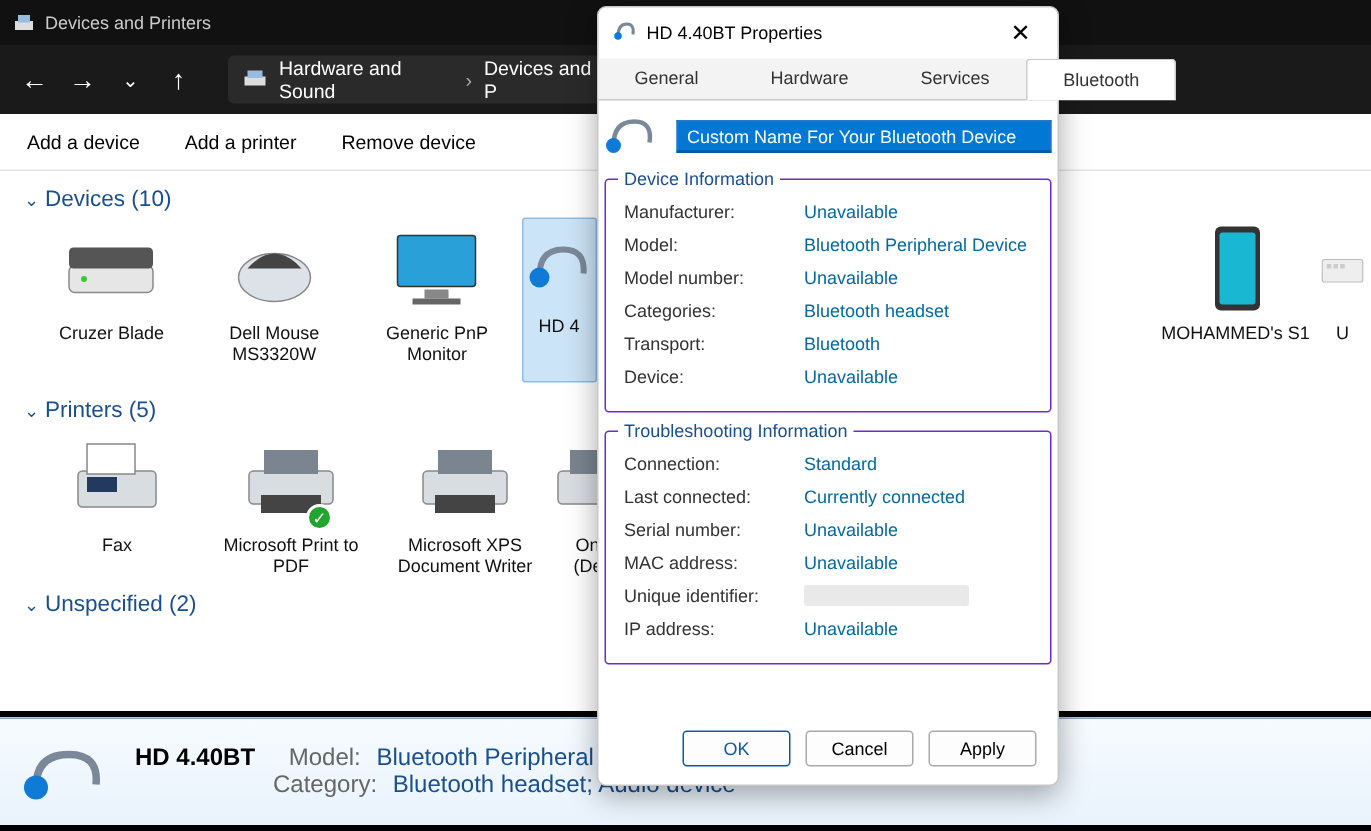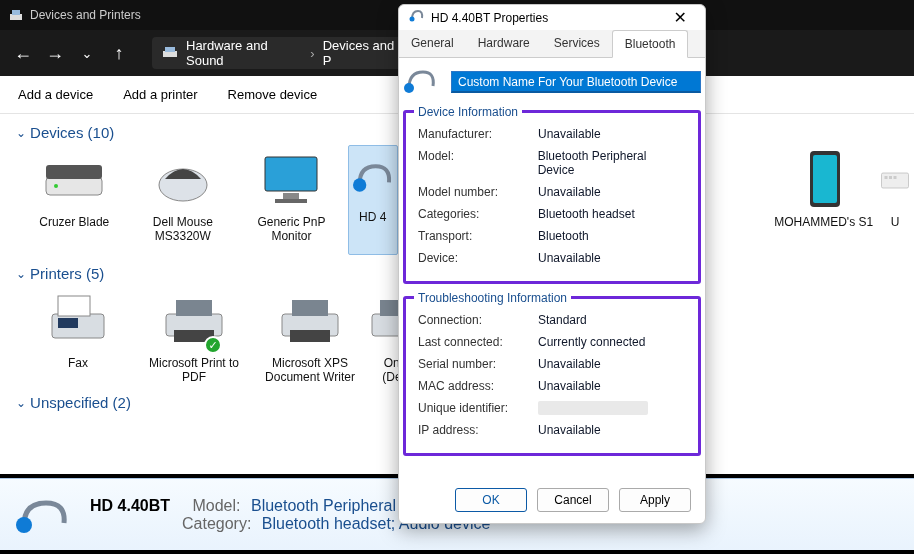--- a/index.html
+++ b/index.html
@@ -35,31 +35,31 @@
   .status .sinfo { font-size: 16px; }
   .status .sname { font-weight: 600; display: inline-block; margin-right: 18px; }
   .status .slabel { color: #666; margin-right: 6px; }
   .status .sval { color: #1a4f8f; }
 
   
   .dialog { position: absolute; top: 4px; left: 398px; width: 308px; height: 520px; background: #fff; border: 1px solid #c8c8c8; border-radius: 6px; box-shadow: 0 6px 20px rgba(0,0,0,.35); display: flex; flex-direction: column; }
   .dlg-title { height: 34px; display: flex; align-items: center; padding: 0 10px; font-size: 12px; }
   .dlg-title .close { margin-left: auto; font-size: 16px; padding: 3px 8px; }
   .tabs { display: flex; border-bottom: 1px solid #ccc; background: #f3f3f3; font-size: 12px; }
-  .tab { padding: 6px 12px; color: #333; text-align: center; }
+  .tab { padding: 6px 24px; color: #333; text-align: center; }
   .tab.active { background: #fff; border: 1px solid #ccc; border-bottom: 1px solid #fff; margin-bottom: -1px; border-radius: 3px 3px 0 0; }
   .dlg-body { flex: 1; padding: 10px 4px; font-size: 12px; color: #222; }
   .namefield-row { display: flex; align-items: center; margin-bottom: 14px; }
   .namefield-row .dico { width: 36px; height: 28px; margin-right: 12px; }
   .namefield { flex: 1; height: 22px; background: #0078d4; color: #fff; border: 1px solid #2b77c7; padding: 2px 6px; font-size: 12px; border-bottom: 2px solid #0a5aa1; }
-  .group { border: 3px solid #6d28d9; border-radius: 3px; margin-bottom: 12px; padding: 10px 12px 12px; position: relative; }
+  .group { border: 1px solid #6d28d9; border-radius: 3px; margin-bottom: 12px; padding: 10px 12px 12px; position: relative; }
   .group .legend { position: absolute; top: -8px; left: 8px; background: #fff; padding: 0 4px; color: #1a4f8f; font-size: 12px; }
   .row { display: flex; padding: 4px 0; }
   .row .k { width: 120px; color: #333; }
-  .row .v { color: #0f172a; }
+  .row .v { color: #0369a1; }
   .privhide { background: #e9e9e9; width: 110px; height: 14px; border-radius: 2px; }
   .dlg-buttons { display: flex; justify-content: flex-end; gap: 10px; padding: 10px 14px 12px; }
   .dlg-buttons button { width: 72px; height: 24px; font-size: 12px; background: #fdfdfd; border: 1px solid #aaa; border-radius: 3px; }
   .dlg-buttons button.primary { border: 1px solid #0c5aa6; color: #0c5aa6; }
 
   .chk { position: absolute; width: 18px; height: 18px; border-radius: 50%; background: #22a52e; border: 2px solid #fff; display: flex; align-items: center; justify-content: center; color: #fff; font-size: 11px; bottom: 30px; right: 28px; }
 </style>
 </head>
 <body>
 

